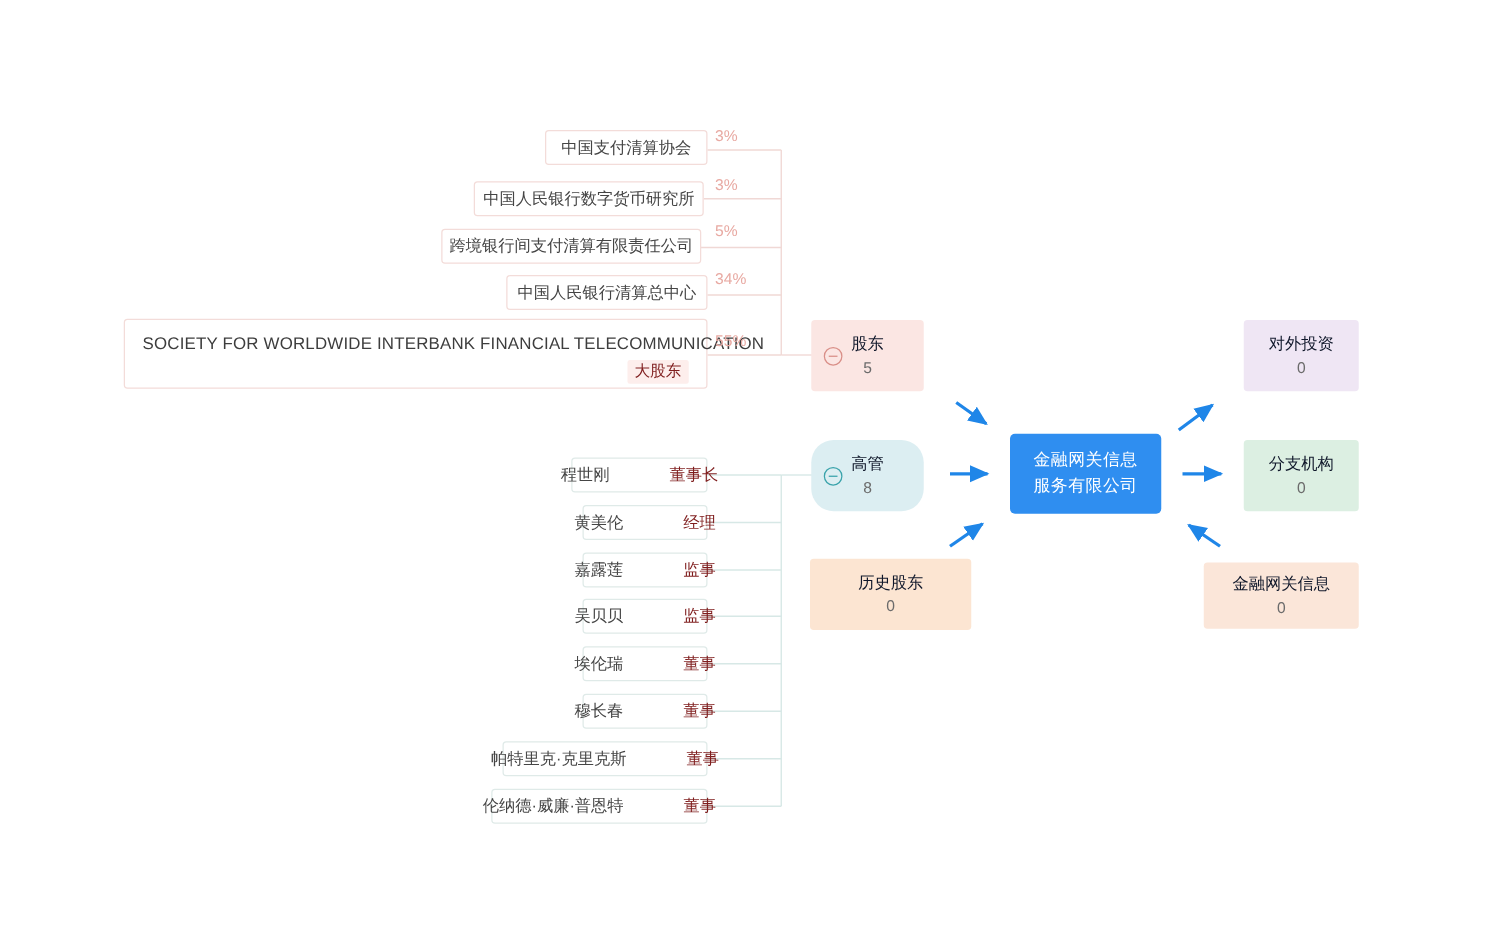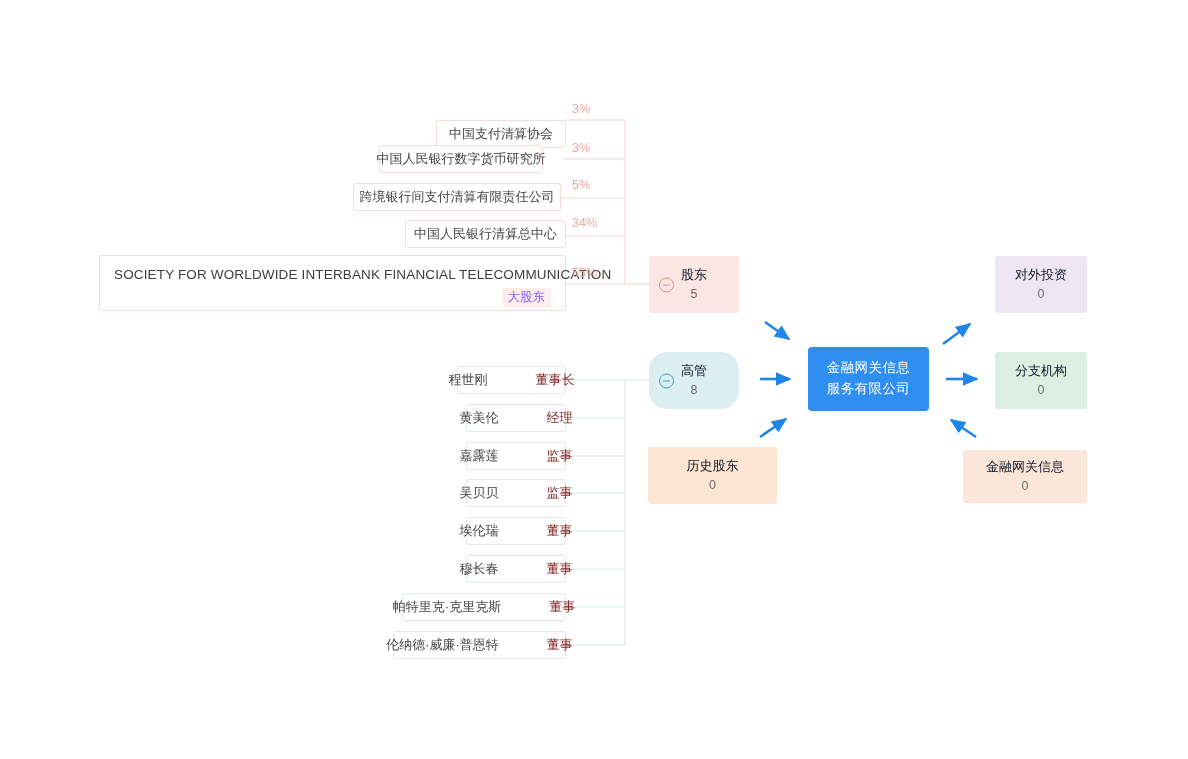--- a/index.html
+++ b/index.html
@@ -79,21 +79,21 @@
     letter-spacing: .15px;
     white-space: nowrap;
   }
   .leaf-swift .swift-badge-row {
     text-align: right;
     margin-top: 6px;
   }
   .badge-major {
     display: inline-block;
     background: #fdeeec;
-    color: #8b5cf6;
+    color: #7f1d1d;
     font-size: 12.5px;
     padding: 1px 6px;
     border-radius: 2px;
   }
 
   
   .pct {
     position: absolute;
     font-size: 12.5px;
     color: #e8a9a2;
@@ -211,26 +211,26 @@
       <path d="M760 437 L786 419"></path>
     </g>
 
     <g stroke="#1f86e8" stroke-width="2.6" fill="none" marker-end="url(#ah)">
       <path d="M943 344 L970 324"></path>
       <path d="M946 379 L977 379"></path>
       <path d="M976 437 L951 420"></path>
     </g>
   </svg>
 
-  <div class="leaf leaf-sh" style="left:436px; top:120px; width:130px; height:28px;">
+  <div class="leaf leaf-sh" style="left:436px; top:104px; width:130px; height:28px;">
     <span>中国支付清算协会</span>
   </div>
   <div class="pct" style="left:572px; top:102px;">3%</div>
 
-  <div class="leaf leaf-sh" style="left:379px; top:145px; width:164px; height:28px;">
+  <div class="leaf leaf-sh" style="left:379px; top:145px; width:184px; height:28px;">
     <span>中国人民银行数字货币研究所</span>
   </div>
   <div class="pct" style="left:572px; top:141px;">3%</div>
 
   <div class="leaf leaf-sh" style="left:353px; top:183px; width:208px; height:28px;">
     <span>跨境银行间支付清算有限责任公司</span>
   </div>
   <div class="pct" style="left:572px; top:178px;">5%</div>
 
   <div class="leaf leaf-sh" style="left:405px; top:220px; width:161px; height:28px;">

